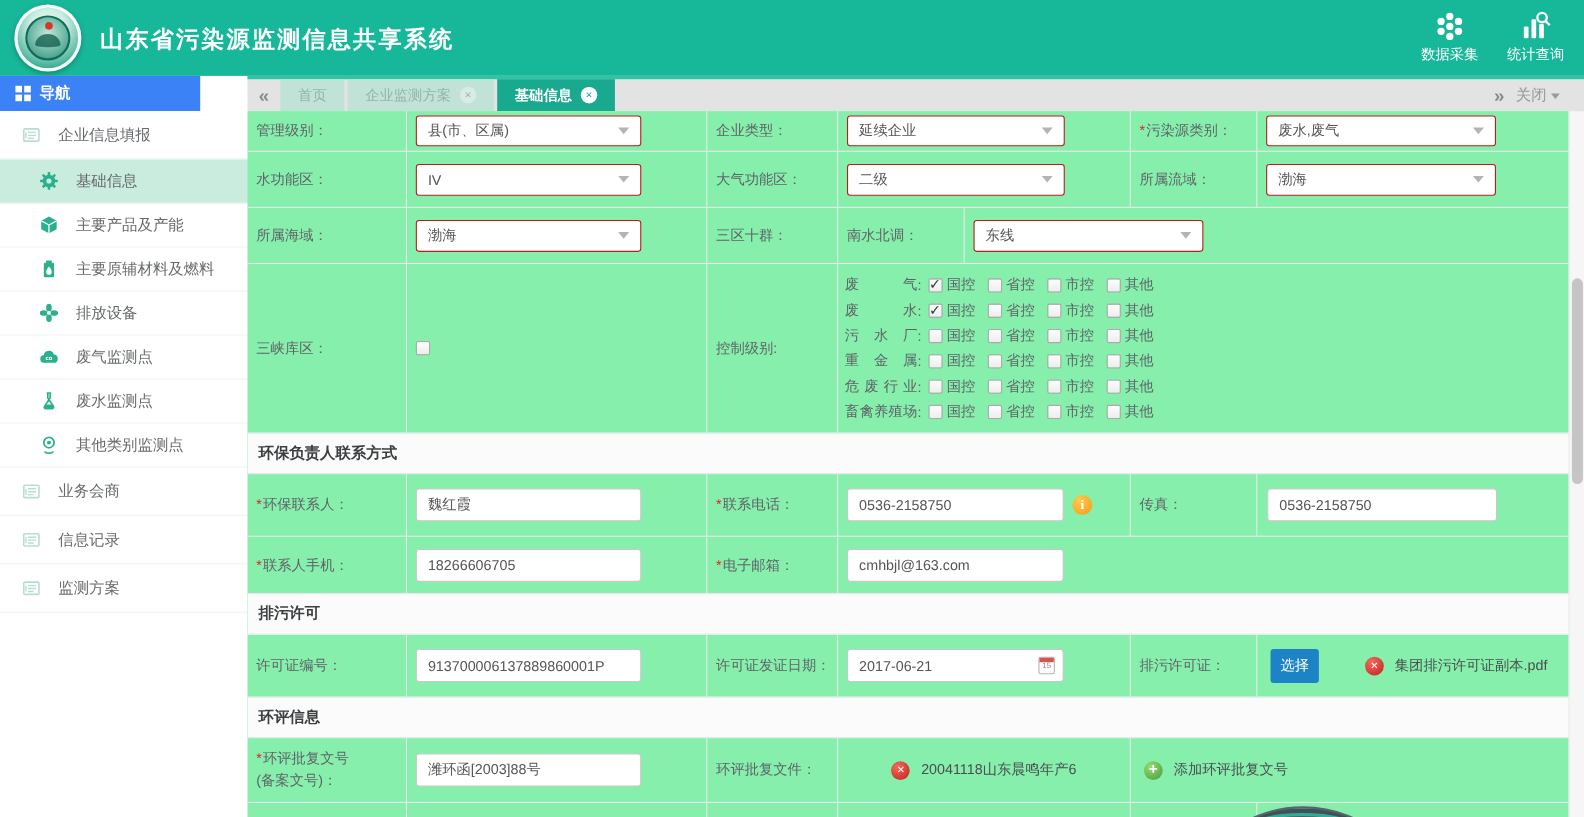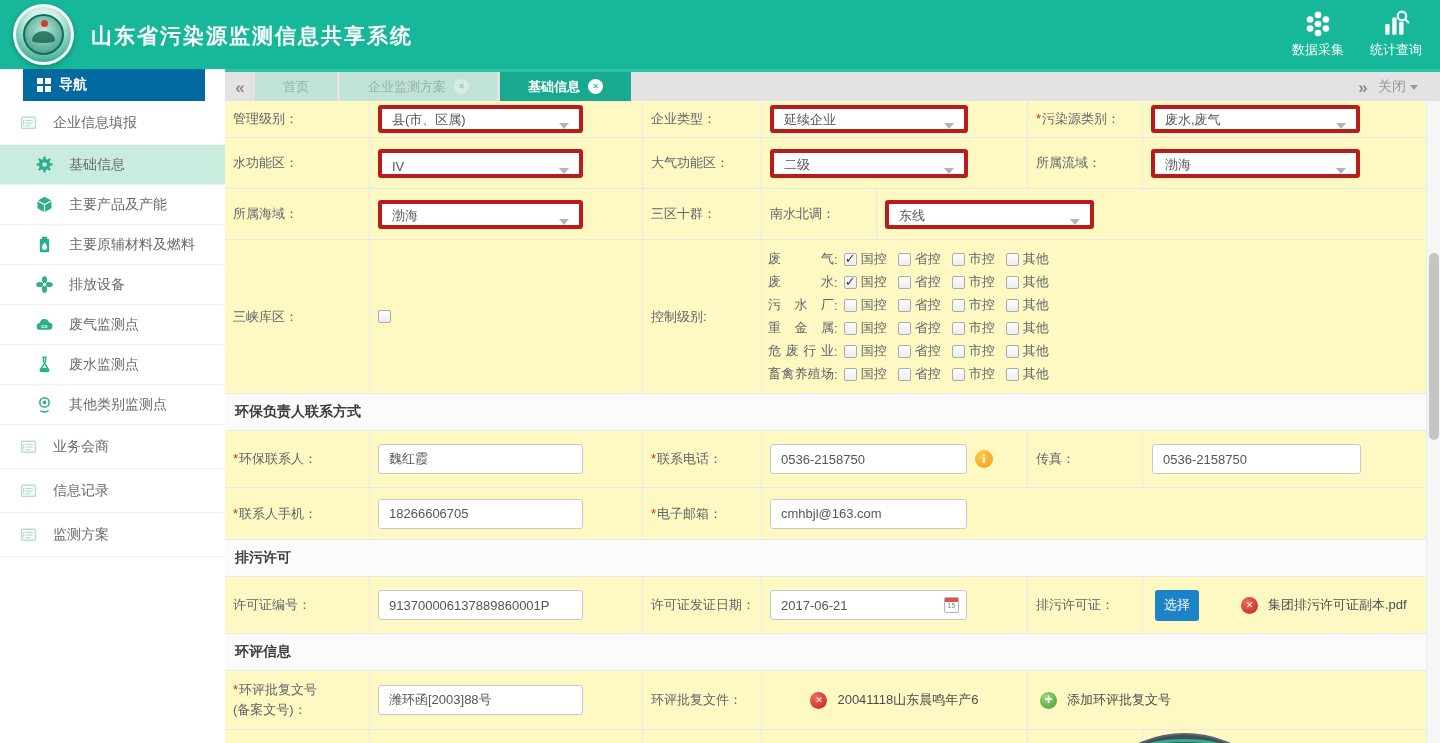--- a/index.html
+++ b/index.html
@@ -16,34 +16,34 @@
           border:2px solid #0e6e5a; background:radial-gradient(circle at 50% 40%, #bfe7da, #2a9179); }
   .logo .red-dot { position:absolute; left:25px; top:13px; width:7px; height:7px; border-radius:50%; background:#d23a2e; }
   .logo .leaf { position:absolute; left:16px; top:24px; width:23px; height:12px; border-radius:50% 50% 50% 50%/80% 80% 20% 20%; background:#0d5b49; opacity:.75; }
   .hdr-title { position:absolute; left:91px; top:22px; color:#fff; font-size:21px; font-weight:bold; letter-spacing:2px; }
   .hdr-actions { position:absolute; right:18px; top:9px; display:flex; gap:26px; }
   .h-act { display:flex; flex-direction:column; align-items:center; color:#fff; cursor:pointer; }
   .h-act svg { width:30px; height:30px; }
   .h-act .h-lbl { font-size:13px; margin-top:2px; }
 
   
-  .band { position:absolute; left:0; top:69px; width:182px; height:32px; background:#0369a1; color:#fff;
-          display:flex; align-items:center; padding-left:14px; font-size:14px; font-weight:bold;margin-left:23px; }
+  .band { position:absolute; left:0; top:69px; width:182px; height:32px; background:#3b82f6; color:#fff;
+          display:flex; align-items:center; padding-left:14px; font-size:14px; font-weight:bold; }
   .grid-ico { width:14px; height:14px; margin-right:8px; position:relative; }
   .grid-ico i { position:absolute; width:6px; height:6px; background:#fff; }
   .grid-ico i:nth-child(1){left:0;top:0} .grid-ico i:nth-child(2){right:0;top:0}
   .grid-ico i:nth-child(3){left:0;bottom:0} .grid-ico i:nth-child(4){right:0;bottom:0}
 
   .tabbar { position:absolute; left:225px; top:69px; width:1215px; height:32px; background:#e3e3e3;
             border-top:3px solid #2fc4a5; display:flex; align-items:flex-end; }
   .tab-scroll { width:30px; text-align:center; color:#8b8b8b; font-size:17px; font-weight:bold;
                 line-height:26px; cursor:pointer; user-select:none; }
   .tab-scroll.left::before { content:"«"; }
   .tab-scroll.right::before { content:"»"; }
-  .tab { height:29px; display:flex; align-items:center; padding:0 28px; margin-right:3px;
+  .tab { height:29px; display:flex; align-items:center; padding:0 16px; margin-right:3px;
          font-size:13px; cursor:pointer; }
   .tab.idle { background:#c0e2d7; color:#97b2aa; }
   .tab.active { background:#19a98e; color:#fff; font-weight:bold; height:29px; }
   .tclose { width:15px; height:15px; border-radius:50%; margin-left:8px; position:relative; cursor:pointer; }
   .tclose.idle-x { background:#d8ece5; }
   .tclose.idle-x::before { content:"✕"; position:absolute; left:0; top:0; width:15px; line-height:15px;
          text-align:center; font-size:8px; color:#9bb5ad; }
   .tclose.act-x { background:#fff; }
   .tclose.act-x::before { content:"✕"; position:absolute; left:0; top:0; width:15px; line-height:15px;
          text-align:center; font-size:8px; color:#19a98e; font-weight:bold; }
@@ -58,29 +58,29 @@
   .s-item.parent { height:44px; padding-left:20px; }
   .s-item.child { height:40px; padding-left:36px; }
   .s-item.selected { background:#c9ecdf; }
   .s-item .s-ico { width:17px; height:17px; margin-right:16px; flex:0 0 17px; }
   .s-item.parent .s-ico { margin-right:16px; }
   .s-item .s-lbl { flex:1; }
   .s-item .chev { margin-right:14px; color:#9fcfbd; font-size:15px; }
   .s-item .chev::before { content:"‹"; }
 
   
-  .content { position:absolute; left:225px; top:101px; width:1215px; bottom:0; background:#fef9c3; overflow:hidden; }
+  .content { position:absolute; left:225px; top:101px; width:1215px; bottom:0; background:#86efac; overflow:hidden; }
   .frow { display:flex; border-bottom:1px solid #e7eaec; }
   .fc { border-right:1px solid #e7eaec; display:flex; align-items:center; }
   .fc.last { border-right:none; }
   .w1{width:145px} .w2{width:273px} .w3{width:119px} .w4{width:266px} .w5{width:115px} .w6{flex:1}
   .flbl { padding-left:8px; color:#5f6468; font-size:13px; }
   .req { color:#e0262b; margin-right:1px; }
-  .sel { margin-left:8px; height:29px; background:#fff; border:4px solid #b91c1c; border-radius:3px;
-         display:flex; align-items:flex-end; padding:0 10px; font-size:13px; color:#555; cursor:pointer; position:relative; }
+  .sel { margin-left:8px; height:29px; background:#fff; border:1px solid #b91c1c; border-radius:3px;
+         display:flex; align-items:center; padding:0 10px; font-size:13px; color:#555; cursor:pointer; position:relative; }
   .sel .caret { position:absolute; right:10px; width:0; height:0; border-left:5px solid transparent;
          border-right:5px solid transparent; border-top:6px solid #b4b4b4; }
   .sel.wA{width:205px} .sel.wB{width:198px} .sel.wC{width:209px}
   .tin { margin-left:8px; height:30px; border:1px solid #c9c9c9; border-radius:3px; padding:0 10px;
          font-size:13px; color:#555; font-family:inherit; background:#fff; }
   .tin.wA{width:205px} .tin.wB{width:197px} .tin.wC{width:209px; margin-left:9px;}
 
   .cb { display:inline-block; width:13px; height:13px; border:1px solid #ababab; border-radius:2px;
         background:linear-gradient(#fdfdfd,#ededed); position:relative; cursor:pointer; flex:0 0 13px; }
   .cb.checked::after { content:"✓"; position:absolute; left:0px; top:-3px; font-size:13px; font-weight:bold; color:#3a3a3a; }

